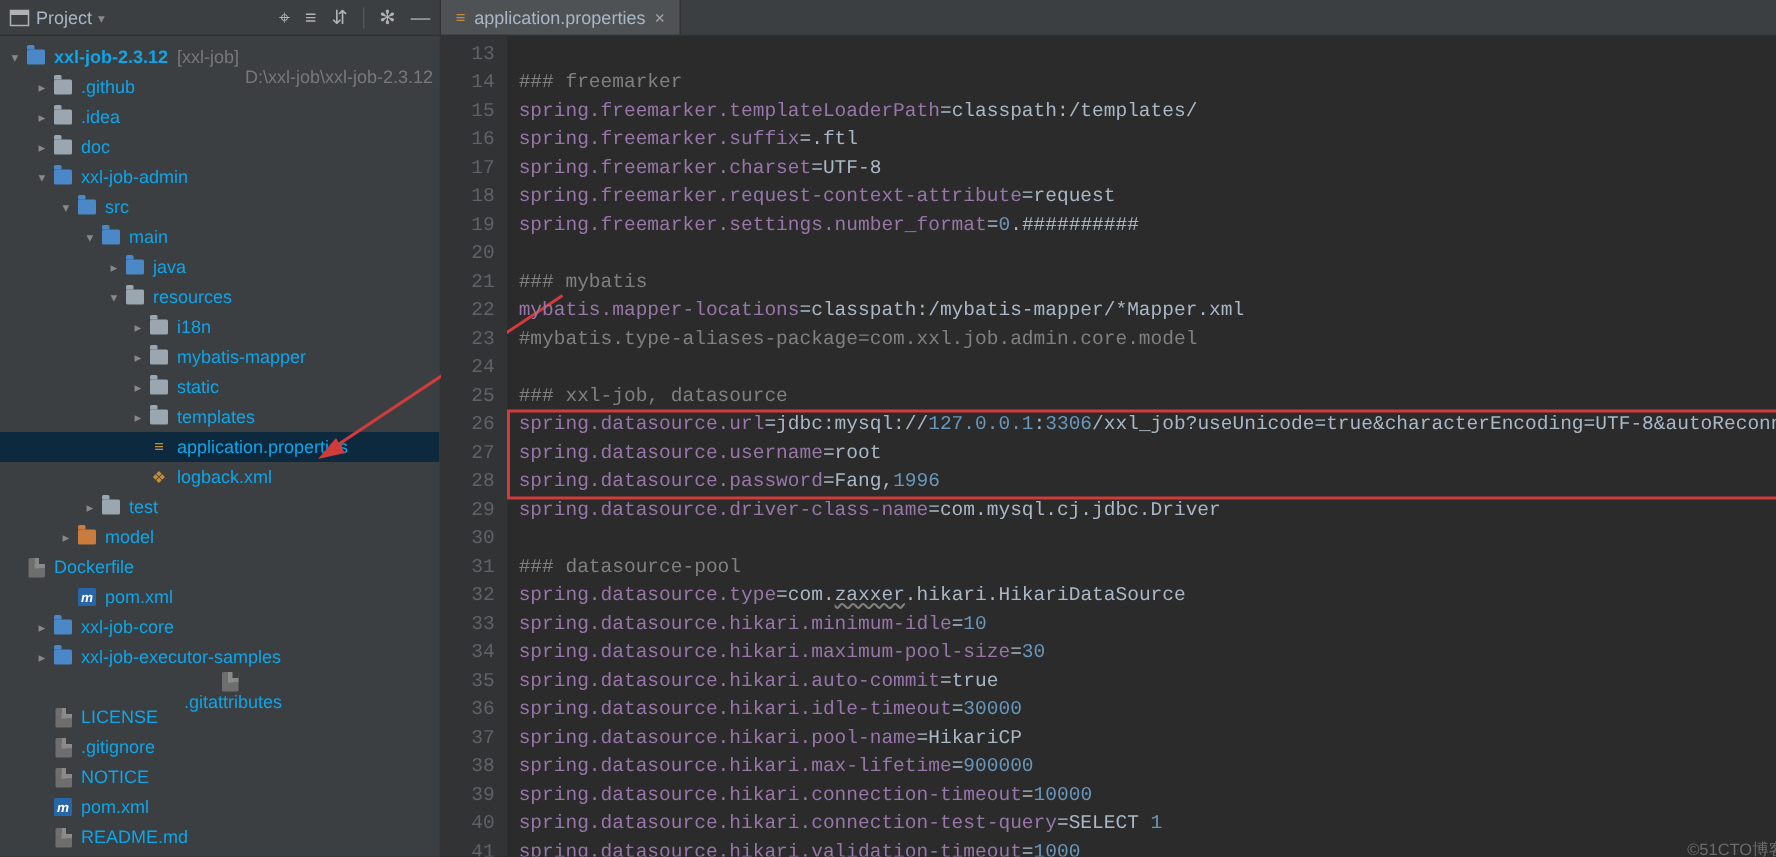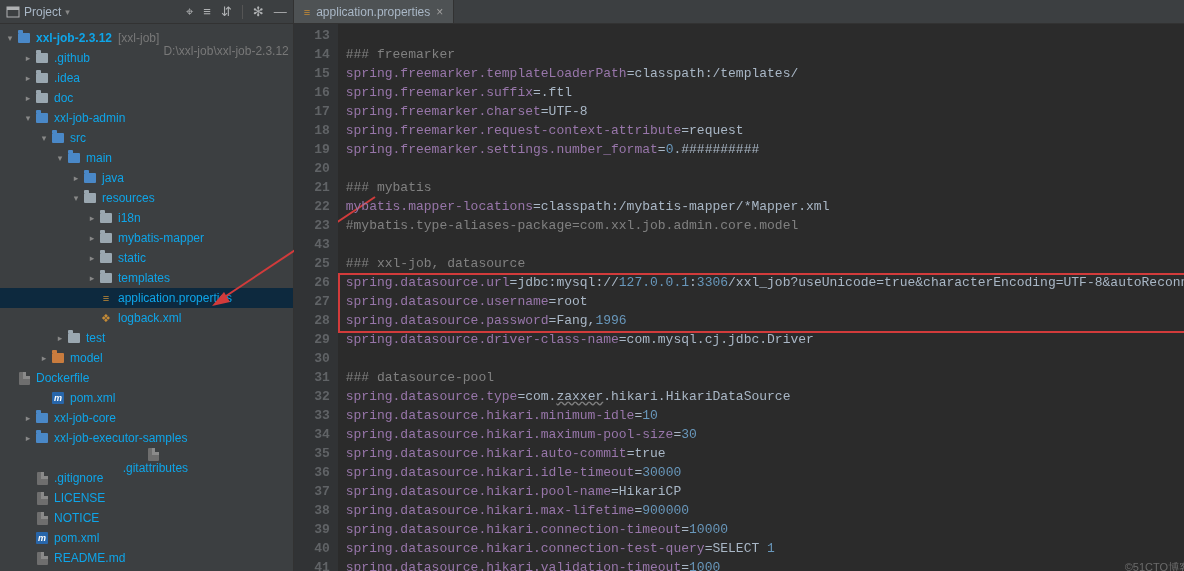--- a/index.html
+++ b/index.html
@@ -48,21 +48,21 @@
   .editor-area { flex: 1; display: flex; flex-direction: column; background: #2b2b2b; }
   .editor-tabs { display: flex; height: 24px; background: #3c3f41; border-bottom: 1px solid #323232; }
   .editor-tab {
     display: flex; align-items: center; gap: 6px; padding: 0 10px;
     background: #4e5254; border-right: 1px solid #323232; font-size: 12px;
     cursor: pointer;
   }
   .editor-tab .close { color: #a0a0a0; font-size: 12px; }
   .editor-body { flex: 1; display: flex; font-family: "Consolas","Menlo","Courier New",monospace; font-size: 13px; line-height: 19px; position: relative; overflow: hidden; }
   .gutter { width: 44px; background: #313335; color: #606366; text-align: right; padding: 2px 8px 2px 0; user-select: none; }
-  .gutter div { height: 19px; font-weight: bold; }
+  .gutter div { height: 19px; }
   .code { flex: 1; padding: 2px 0 2px 8px; position: relative; color: #a9b7c6; white-space: pre; }
   .code-line { height: 19px; }
   .c-comment { color: #808080; }
   .c-key { color: #9876aa; }
   .c-num { color: #6897bb; }
   .red-arrow {
     position: absolute; pointer-events: none;
   }
   .red-box {
     position: absolute; border: 2px solid #d23b3b; pointer-events: none;
@@ -255,28 +255,28 @@
             <span class="tree-icon">
               <span class="file-generic"></span>
             </span>
             <span class="tree-label">.gitattributes</span>
           </div>
           <div class="tree-row" style="padding-left: 22px;">
             <span class="tree-arrow"></span>
             <span class="tree-icon">
               <span class="file-generic"></span>
             </span>
+            <span class="tree-label">LICENSE</span>
+          </div>
+          <div class="tree-row" style="padding-left: 22px;">
+            <span class="tree-arrow"></span>
+            <span class="tree-icon">
+              <span class="file-generic"></span>
+            </span>
             <span class="tree-label">.gitignore</span>
-          </div>
-          <div class="tree-row" style="padding-left: 22px;">
-            <span class="tree-arrow"></span>
-            <span class="tree-icon">
-              <span class="file-generic"></span>
-            </span>
-            <span class="tree-label">LICENSE</span>
           </div>
           <div class="tree-row" style="padding-left: 22px;">
             <span class="tree-arrow"></span>
             <span class="tree-icon">
               <span class="file-generic"></span>
             </span>
             <span class="tree-label">NOTICE</span>
           </div>
           <div class="tree-row" style="padding-left: 22px;">
             <span class="tree-arrow"></span>
@@ -315,21 +315,21 @@
           <div>14</div>
           <div>15</div>
           <div>16</div>
           <div>17</div>
           <div>18</div>
           <div>19</div>
           <div>20</div>
           <div>21</div>
           <div>22</div>
           <div>23</div>
-          <div>43</div>
+          <div>24</div>
           <div>25</div>
           <div>26</div>
           <div>27</div>
           <div>28</div>
           <div>29</div>
           <div>30</div>
           <div>31</div>
           <div>32</div>
           <div>33</div>
           <div>34</div>

